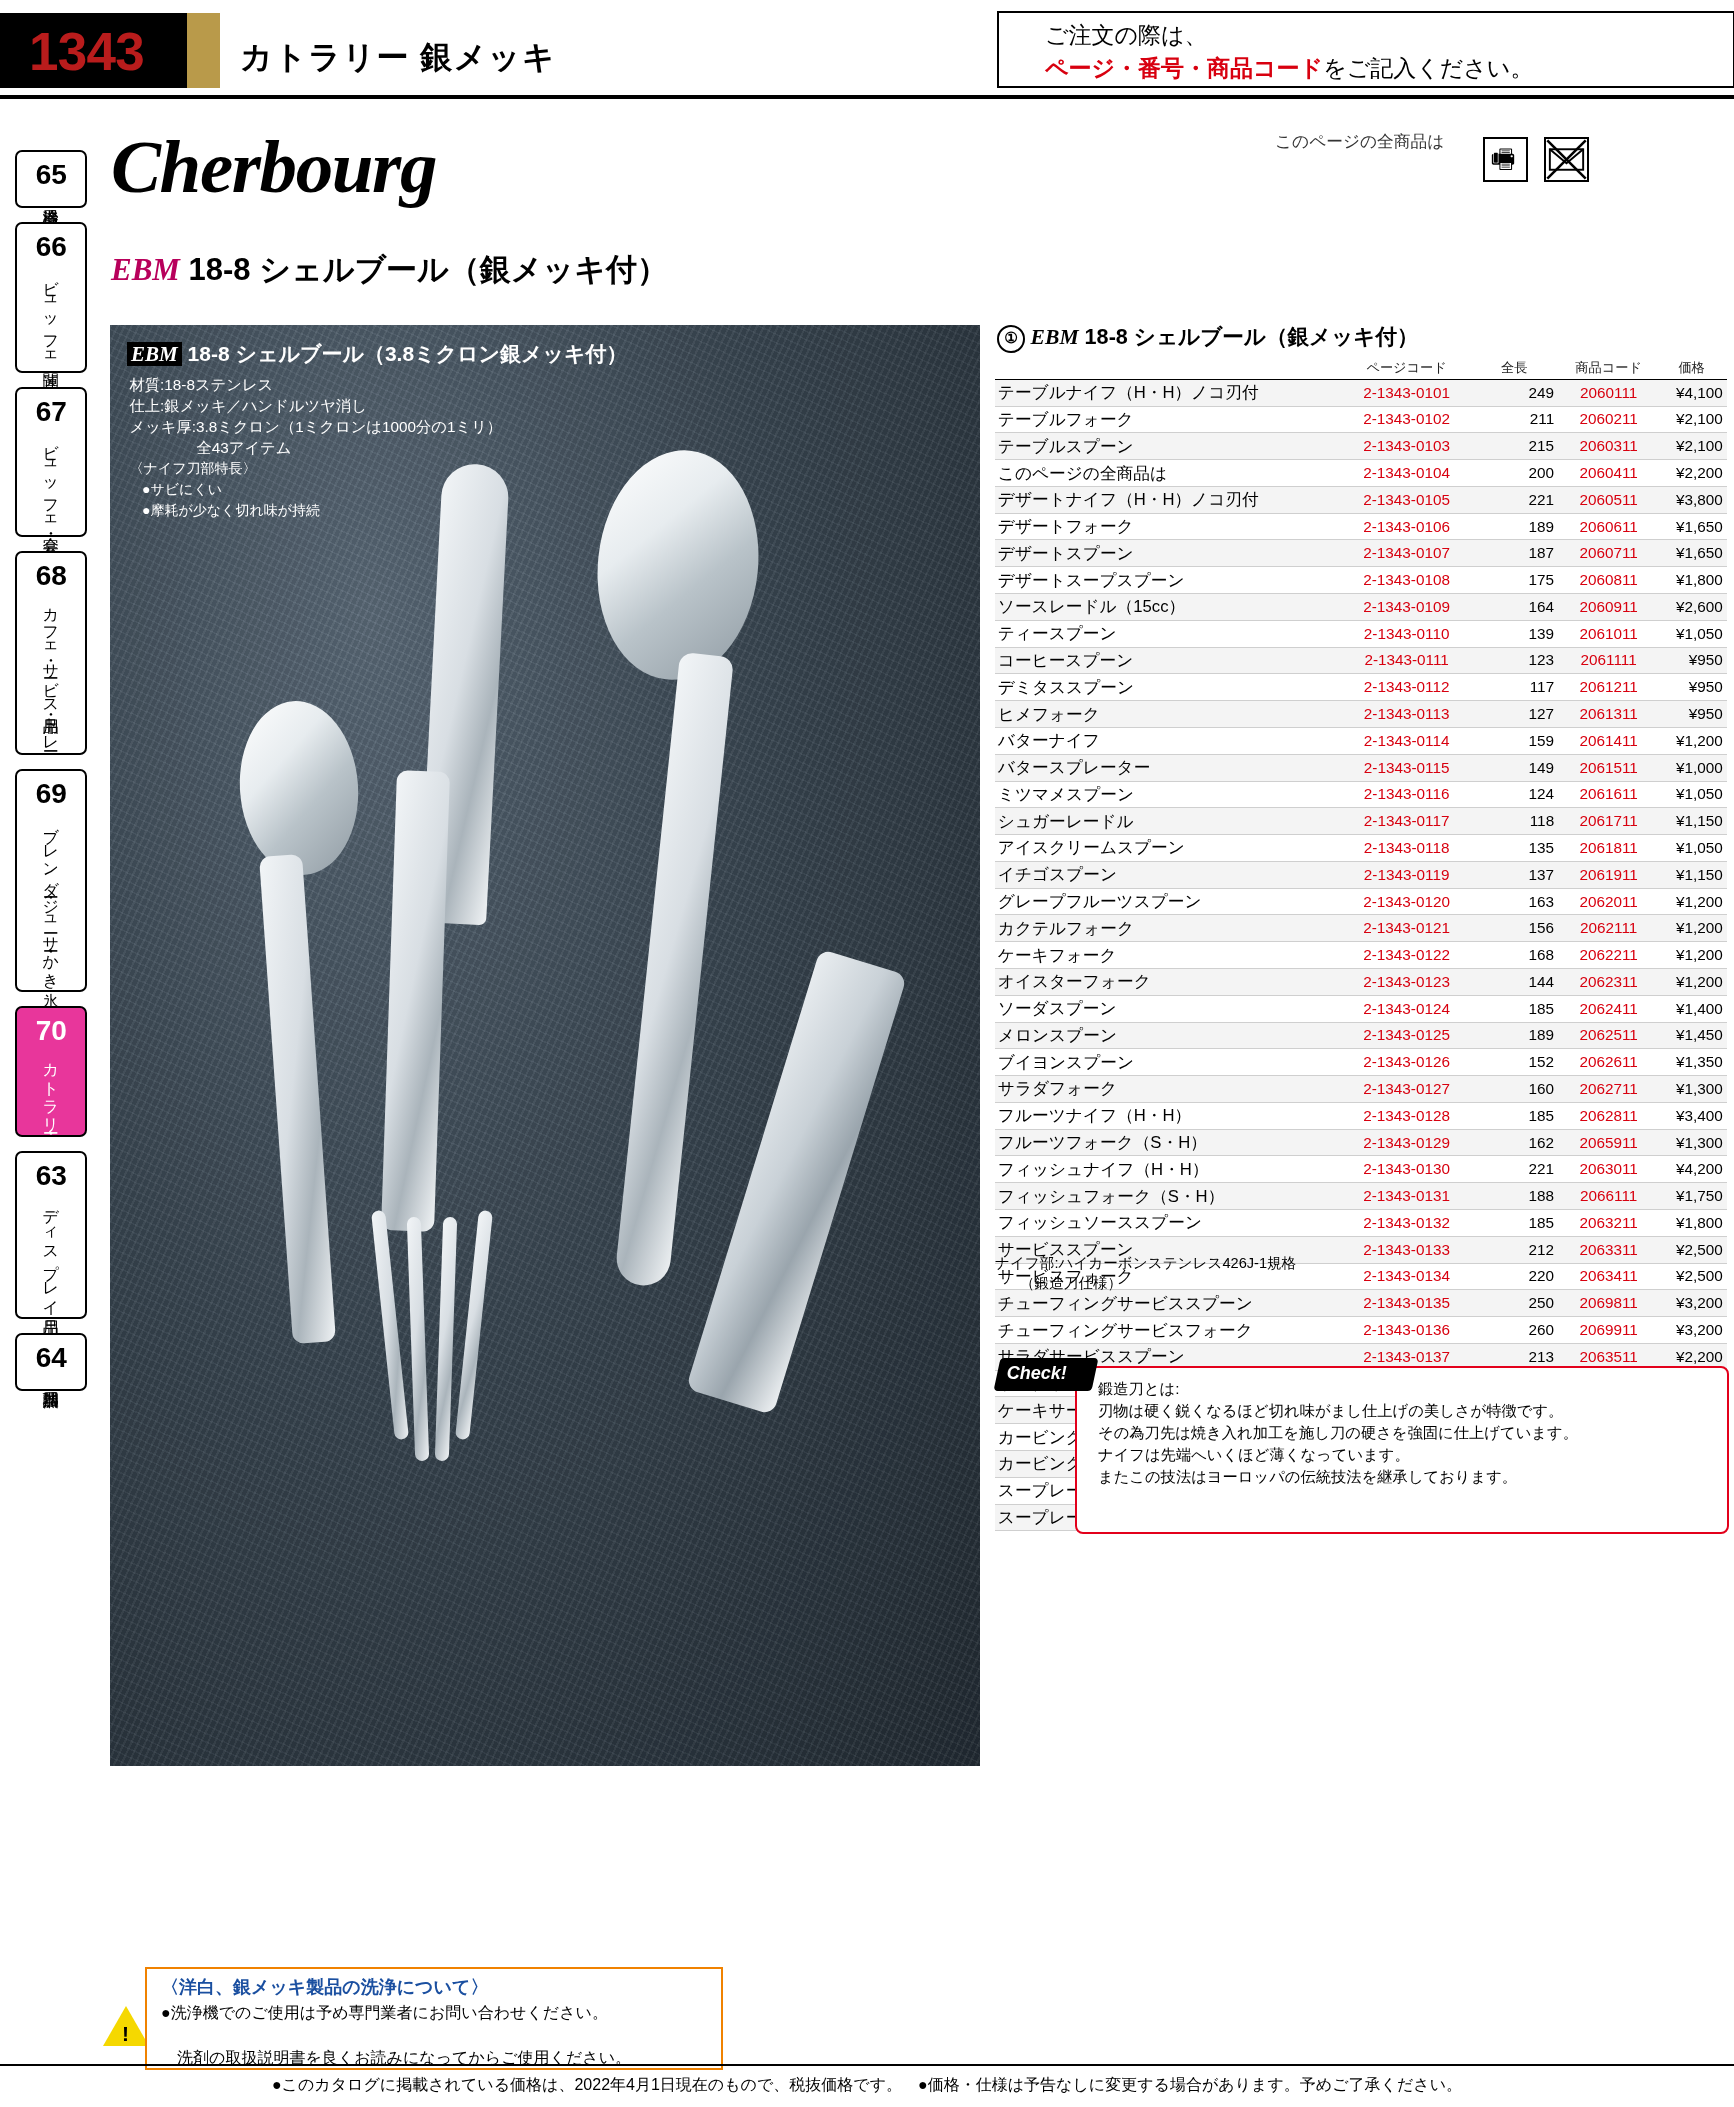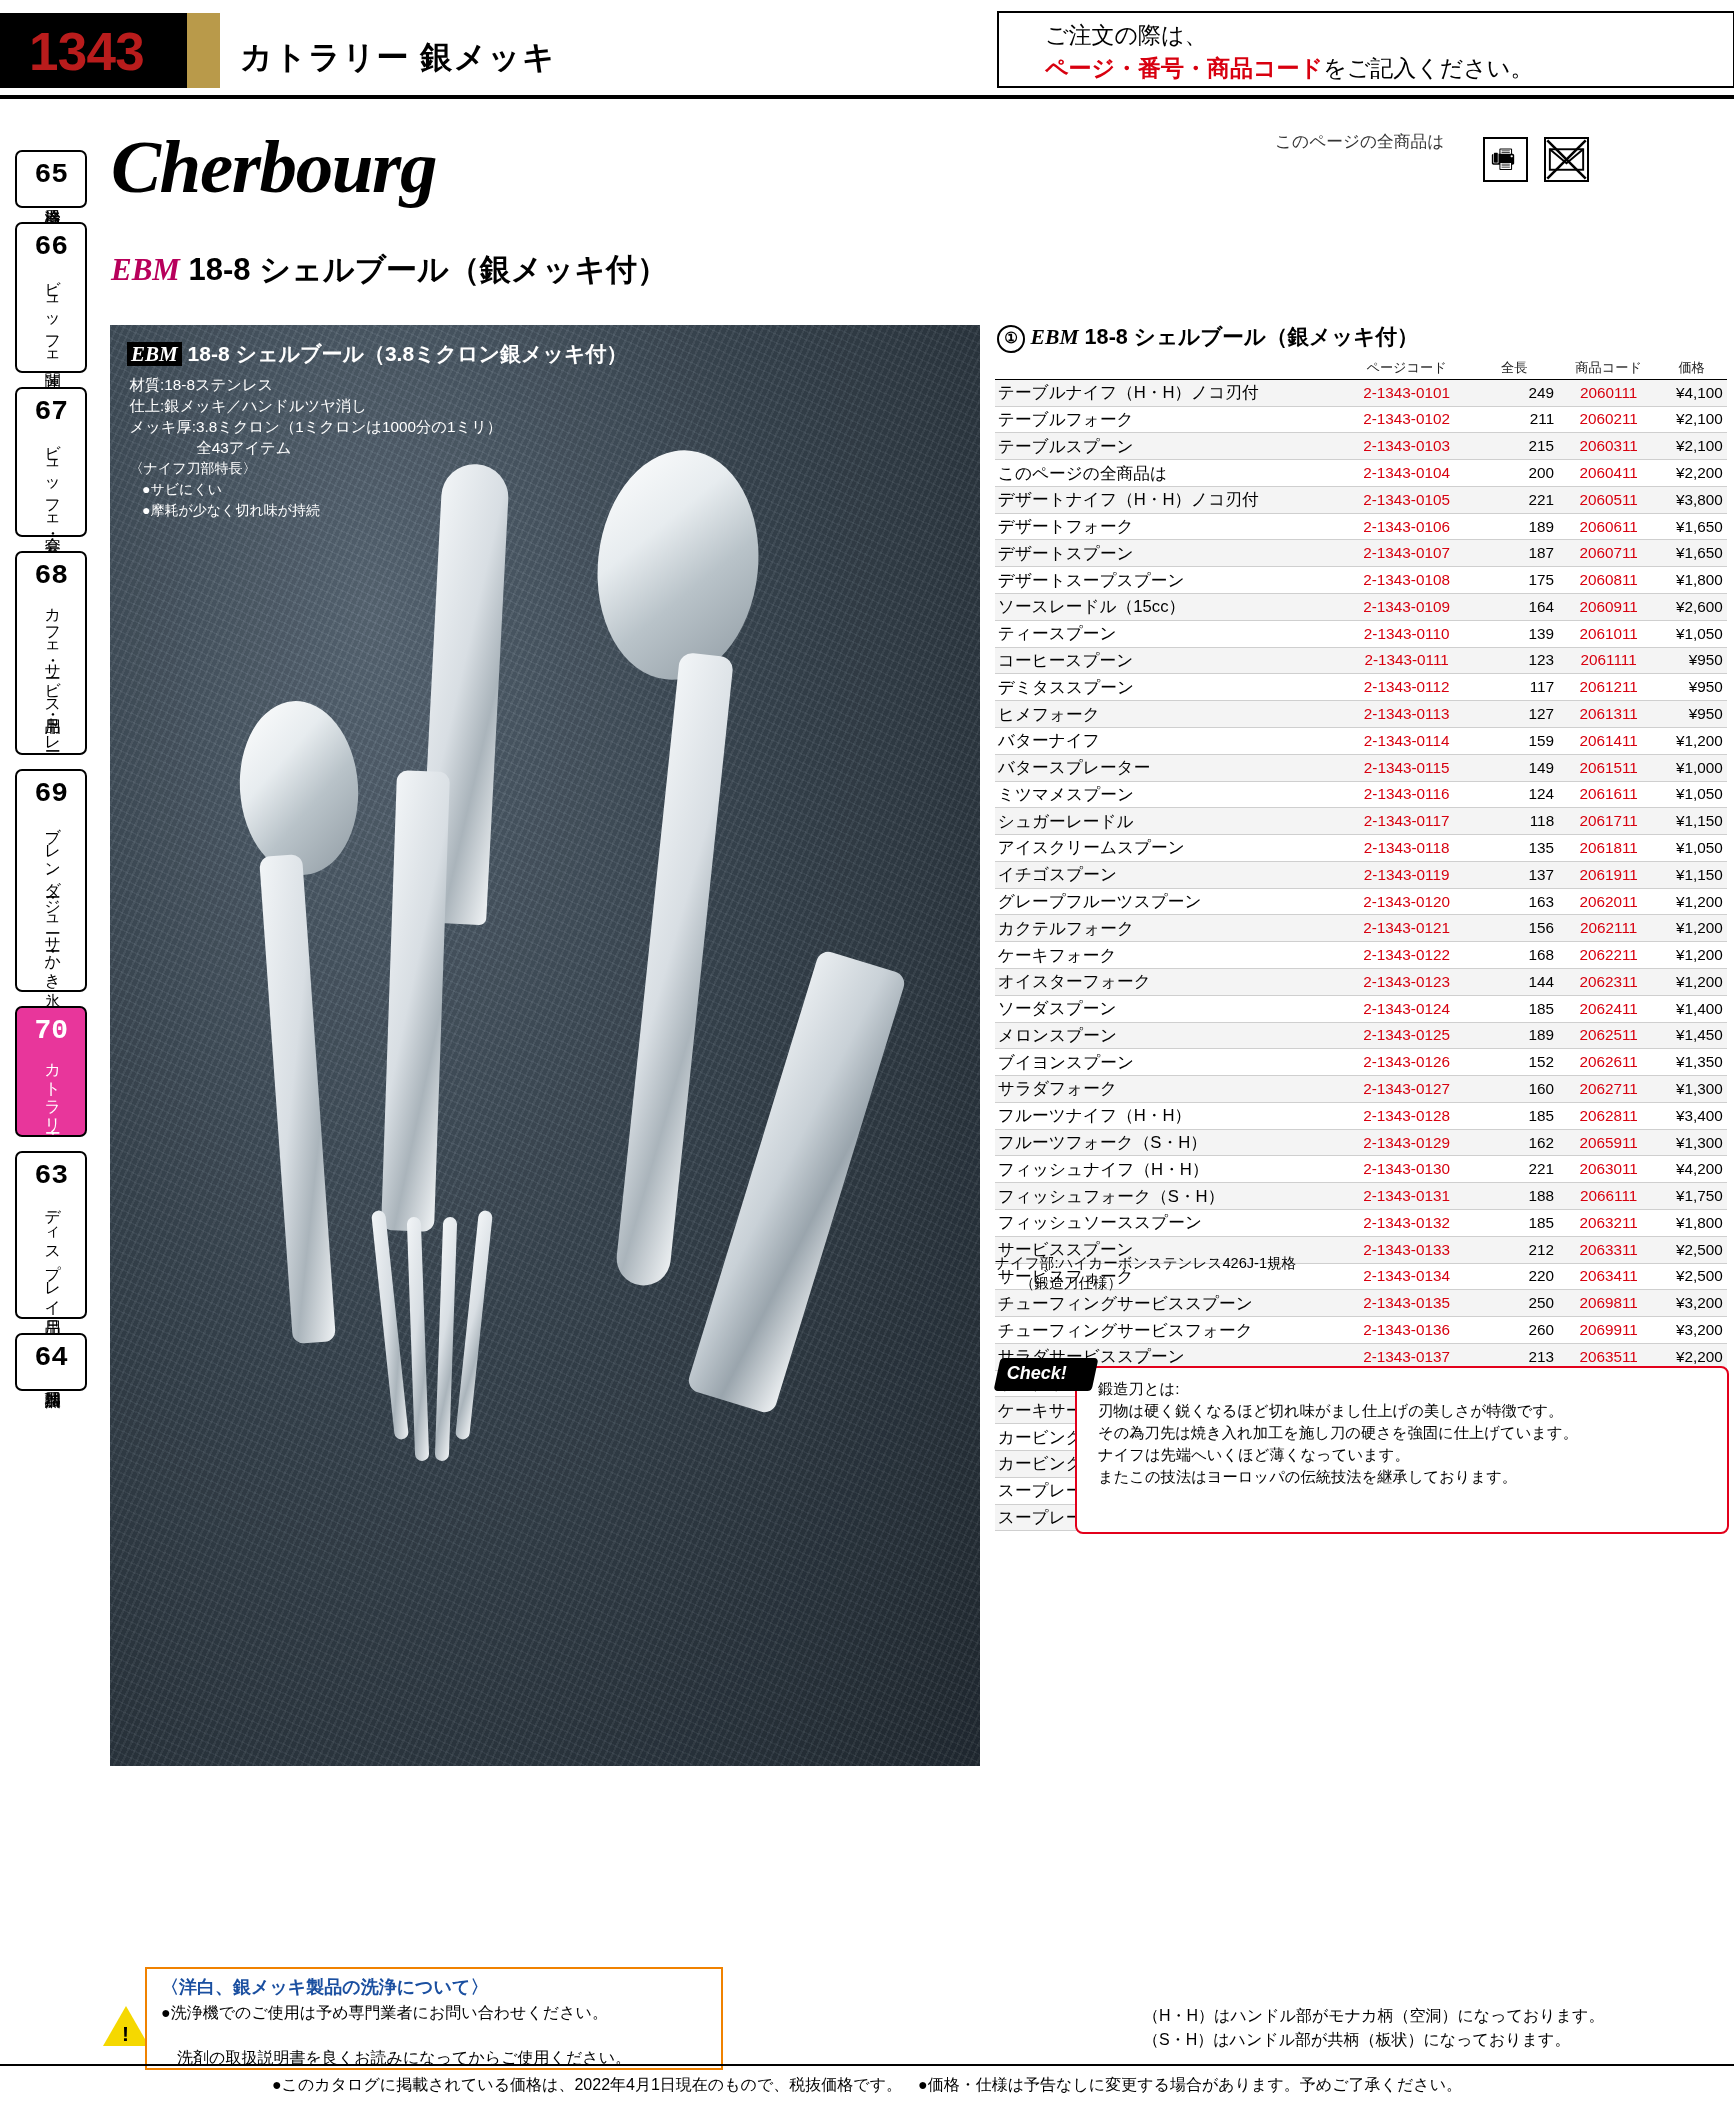--- a/index.html
+++ b/index.html
@@ -28,21 +28,21 @@
 
   .allprod{position:absolute;left:1275px;top:130px;font-size:16.7px;color:#333;}
   .icon-box{position:absolute;width:45px;height:45px;border:2.1px solid #000;box-sizing:border-box;}
   .icon-fax{left:1483px;top:137px;}
   .icon-nomail{left:1544px;top:137px;}
   .icon-fax .glyph{position:absolute;left:5.6px;top:4.2px;font-size:26.5px;line-height:32px;}
   .nomail-x{position:absolute;left:0;top:0;width:100%;height:100%;}
 
   
   .tabs{position:absolute;left:15.3px;top:150px;width:77px;}
-  .tab{position:relative;width:72px;border:2.1px solid #000;border-radius:7px;background:#fff;margin-bottom:14px;box-sizing:border-box;padding:7px 0 9.8px 0;text-align:center;font-family:Liberation Mono, monospace;}
+  .tab{position:relative;width:72px;border:2.1px solid #000;border-radius:7px;background:#fff;margin-bottom:14px;box-sizing:border-box;padding:7px 0 9.8px 0;text-align:center;}
   .tab .tnum{font-size:28px;font-weight:bold;line-height:32px;}
   .tab .tlabel{font-size:16px;line-height:19px;letter-spacing:0px;writing-mode:vertical-rl;text-orientation:upright;margin:5.6px auto 0 auto;}
   .tab.active{background:#e8369b;}
   .tab.active .tnum,.tab.active .tlabel{color:#fff;}
 
   
   .brand{position:absolute;left:111px;top:124px;font-family:"Liberation Serif",serif;font-style:italic;font-weight:bold;font-size:75px;letter-spacing:-1.4px;}
   .subbrand{position:absolute;left:111px;top:249px;font-size:31px;font-weight:bold;}
   .subbrand .ebm{font-family:"Liberation Serif",serif;font-style:italic;color:#b8005b;font-weight:bold;}
 
@@ -557,22 +557,18 @@
   </div>
 
   <div class="warn-tri"></div>
   <div class="warn-tri-in">!</div>
   <div class="warn-box">
     <div class="warn-title">〈洋白、銀メッキ製品の洗浄について〉</div>
     <div class="warn-l" style="top:33px">●洗浄機でのご使用は予め専門業者にお問い合わせください。</div>
     <div class="warn-l" style="top:78px">　洗剤の取扱説明書を良くお読みになってからご使用ください。</div>
   </div>
 
-  <div class="hh-note">
-    <div>（H・H）はハンドル部がモナカ柄（空洞）になっております。</div>
-    <div>（S・H）はハンドル部が共柄（板状）になっております。</div>
-  </div>
 
   <div class="footer-rule"></div>
   <div class="footer">●このカタログに掲載されている価格は、2022年4月1日現在のもので、税抜価格です。　●価格・仕様は予告なしに変更する場合があります。予めご了承ください。</div>
 
 </div>
 
 
 </body></html>

